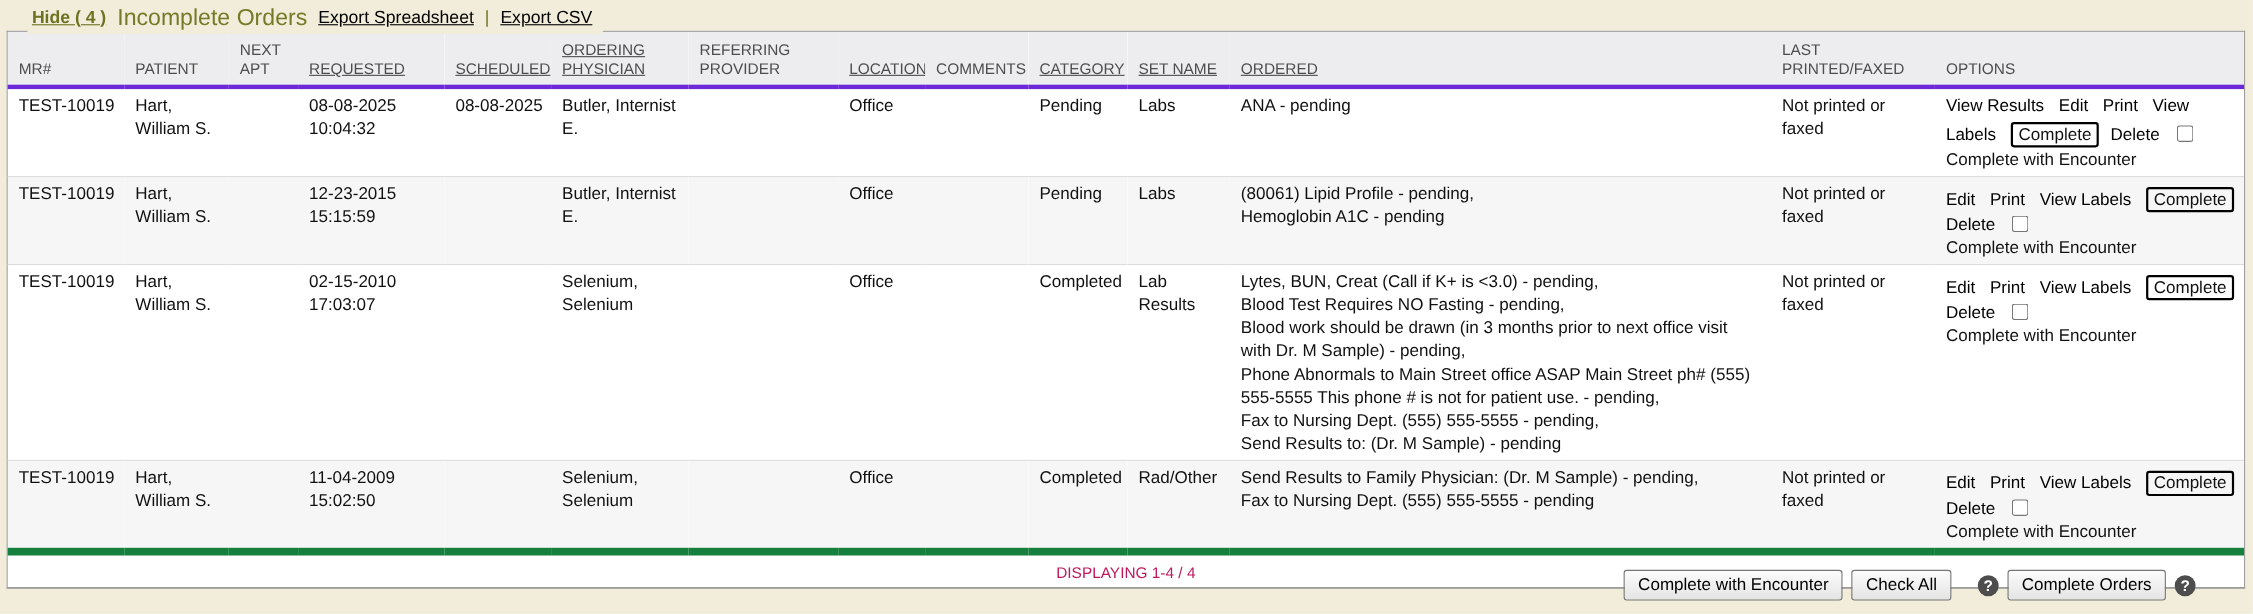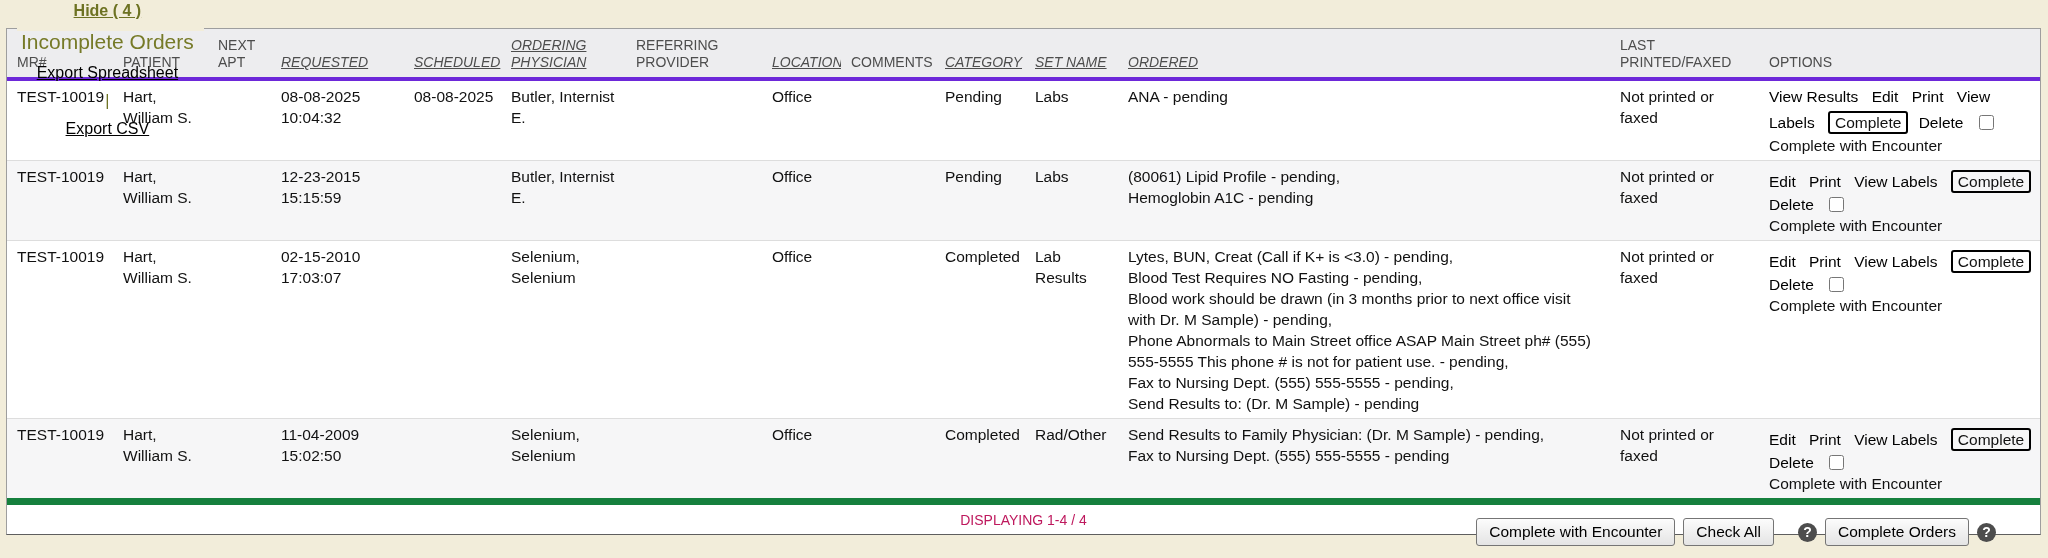--- a/index.html
+++ b/index.html
@@ -12,26 +12,25 @@
     overflow:hidden;
   }
   
   .panel{
     position:absolute;left:6px;right:7px;top:28px;
     background:#ffffff;
     border:1px solid #9e9e9e;
     border-bottom-color:#5e5e5e;
   }
   .legend{
-    position:absolute;left:10px;top:-27px;height:29px;
+    position:absolute;left:18px;top:-27px;height:29px;
     background:#f2edda;
     padding:0 10px 0 4px;
     display:flex;align-items:center;gap:10px;
     white-space:nowrap;
-    flex-direction:column;
   }
   .legend a{cursor:pointer;}
   .hide-link{
     color:#6d7222;font-size:16px;font-weight:bold;text-decoration:underline;
   }
   .panel-title{
     color:#767a28;font-size:21px;line-height:24px;
   }
   .export-link{
     color:#000000;font-size:16px;text-decoration:underline;
@@ -50,21 +49,21 @@
     overflow:hidden;
   }
   thead th{
     background:#ededef;
     color:#4d4d4d;
     font-size:14px;line-height:17px;font-weight:normal;
     vertical-align:bottom;
     padding-top:8px;padding-bottom:6px;
     border-bottom:4px solid #6d28d9;
   }
-  thead th .sort{text-decoration:underline;cursor:pointer;font-style:italic;}
+  thead th .sort{text-decoration:underline;cursor:pointer;}
   tbody tr{border-top:1px solid #dddddd;}
   tbody tr:first-child{border-top:none;}
   tbody tr:nth-child(even){background:#f6f6f7;}
   tfoot td{
     border-top:7px solid #15803d;
     text-align:center;
     font-size:14px;color:#be185d;
     padding:6px 0 5px 0;line-height:18px;
   }
   .b{font-weight:normal;}

